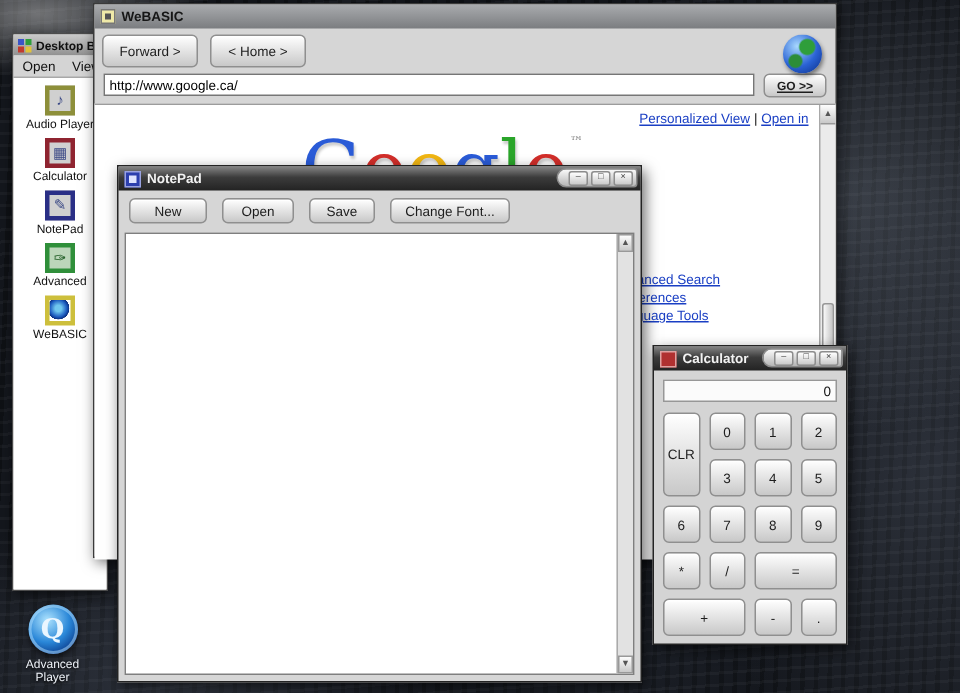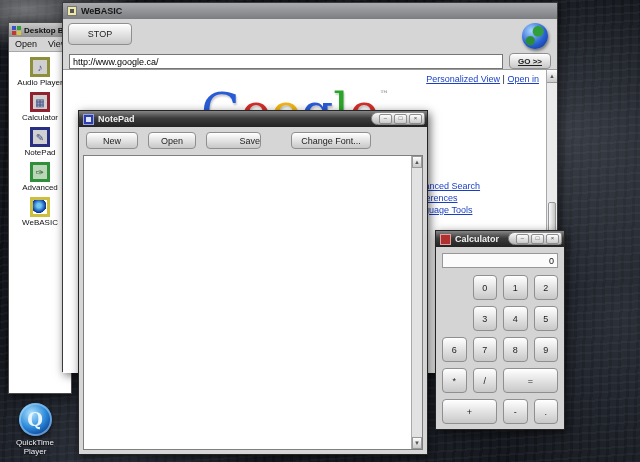--- a/index.html
+++ b/index.html
@@ -83,21 +83,21 @@
   .nav-bar { height:30px; display:flex; align-items:center; gap:8px; padding-left:5px; position:relative; }
   .nav-btn { width:64px; height:22px; }
   .globe {
     position:absolute; right:9px; top:4px; width:26px; height:26px; border-radius:50%;
     background:
       radial-gradient(circle at 62% 32%, #2f9e3b 0 20%, transparent 25%),
       radial-gradient(circle at 32% 68%, #2c8d39 0 16%, transparent 21%),
       radial-gradient(circle at 36% 30%, #a8d8ff, #2a62d4 55%, #0a2c84);
     box-shadow:1px 2px 3px rgba(0,0,0,.45);
   }
-  .url-row { height:20px; display:flex; align-items:flex-end; gap:6px; padding:0 6px; }
+  .url-row { height:20px; display:flex; align-items:flex-start; gap:6px; padding:0 6px; }
   .url-input { flex:1; height:15px; border:1px solid #767676; background:#fff; font-size:9px; padding:0 3px; font-family:"Liberation Sans",sans-serif; }
   .go-btn { width:42px; height:16px; font-size:8px; font-weight:bold;text-decoration:underline; }
   .page { position:relative; background:#fff; height:304px; border-top:1px solid #9c9c9c; overflow:hidden; }
   .top-links { position:absolute; top:4px; right:18px; font-size:9px; color:#111; }
   a.lnk { color:#1a3fc4; text-decoration:underline; cursor:pointer; }
   .glogo { position:absolute; top:13px; left:138px; font-family:"DejaVu Serif",serif; font-size:50px; letter-spacing:0px; white-space:nowrap; text-shadow:1px 2px 2px rgba(0,0,0,.22); }
   .glogo .tm { font-size:9px; color:#888; position:relative; top:-32px; left:1px; text-shadow:none; }
   .side-links { position:absolute; top:110px; left:346px; font-size:9px; line-height:12px; }
   .side-links a { display:block; }
   .vscroll { position:absolute; top:0; right:0; width:11px; height:100%; background:#ebebeb; border-left:1px solid #a8a8a8; }
@@ -105,21 +105,21 @@
     background:linear-gradient(#fdfdfd,#c9c9c9); border-bottom:1px solid #999; }
   .vthumb { position:absolute; top:132px; left:1px; width:8px; height:62px; border:1px solid #979797; border-radius:2px;
     background:linear-gradient(90deg,#fafafa,#c5c5c5); }
 
   
   .notepad-win { left:78px; top:110px; width:350px; height:345px; z-index:4; background:#d6d6d6; border:1px solid #242424; }
   .np-ic { width:11px; height:11px; background:#2c3fae; border:1px solid #9aa3e0; flex:0 0 auto; display:flex; align-items:center; justify-content:center; }
   .np-ic i { width:5px; height:5px; background:#dfe4ff; display:block; }
   .np-toolbar { height:27px; display:flex; align-items:center; gap:10px; padding-left:7px; }
   .np-btn { height:17px; }
-  .np-btn.w1{ width:52px; } .np-btn.w2{ width:48px; } .np-btn.w3{ width:55px;text-align:right; } .np-btn.w4{ width:80px;margin-left:20px; }
+  .np-btn.w1{ width:52px; } .np-btn.w2{ width:48px; } .np-btn.w3{ width:44px; } .np-btn.w4{ width:80px; }
   .np-text { position:absolute; left:4px; right:4px; top:44px; bottom:4px; background:#fff; border:1px solid #7f7f7f; }
   .np-scroll { position:absolute; top:0; right:0; bottom:0; width:11px; background:#e2e2e2; border-left:1px solid #aaa; }
   .np-scroll .arr { width:10px; height:12px; font-size:6px; line-height:11px; text-align:center; color:#555;
     background:linear-gradient(#fdfdfd,#c9c9c9); border:1px solid #999; }
   .np-scroll .arr.bottom { position:absolute; bottom:0; left:0; }
 
   
   .calc-win { left:435px; top:230px; width:130px; height:200px; z-index:5; background:#d4d4d4; border:1px solid #242424; }
   .calc-ic { width:11px; height:11px; background:#b03030; border:1px solid #e0a0a0; flex:0 0 auto; }
   .calc-display { margin:6px 6px 0; height:15px; background:#fbfbfb; border:1px solid #979797;
@@ -193,21 +193,22 @@
 </div>
 
 <div class="win browser-win">
   <div class="tb-gray">
     <span class="app-ic">
         <i></i>
       </span>
     <span>WeBASIC</span>
   </div>
   <div class="nav-bar">
-    <button class="btn nav-btn">STOP</button>
+    <button class="btn nav-btn">Forward &gt;</button>
+    <button class="btn nav-btn">&lt; Home &gt;</button>
     <span class="globe"></span>
   </div>
   <div class="url-row">
     <input class="url-input" value="http://www.google.ca/" style="">
     <button class="btn go-btn">GO &gt;&gt;</button>
   </div>
   <div class="page">
     <div class="top-links">
       <a class="lnk">Personalized View</a>
       <span>|</span>
@@ -259,20 +260,21 @@
     <span class="calc-ic"></span>
     <span>Calculator</span>
     <span class="ctl-tab">
       <button class="ctl-btn">–</button>
       <button class="ctl-btn">□</button>
       <button class="ctl-btn">×</button>
     </span>
   </div>
   <div class="calc-display">0</div>
   <div class="keypad">
+    <button class="btn key clr">CLR</button>
     <button class="btn key r1c2">0</button>
     <button class="btn key r1c3">1</button>
     <button class="btn key r1c4">2</button>
     <button class="btn key r2c2">3</button>
     <button class="btn key r2c3">4</button>
     <button class="btn key r2c4">5</button>
     <button class="btn key r3c1">6</button>
     <button class="btn key r3c2">7</button>
     <button class="btn key r3c3">8</button>
     <button class="btn key r3c4">9</button>
@@ -282,14 +284,14 @@
     <button class="btn key add">+</button>
     <button class="btn key r5c3">-</button>
     <button class="btn key r5c4">.</button>
   </div>
 </div>
 
 <div class="qt">
   <div class="qt-ic">
       <span>Q</span>
     </div>
-  <div class="qt-lbl">QuickTime Player</div>
+  <div class="qt-lbl">Advanced Player</div>
 </div>
 
 </body></html>

